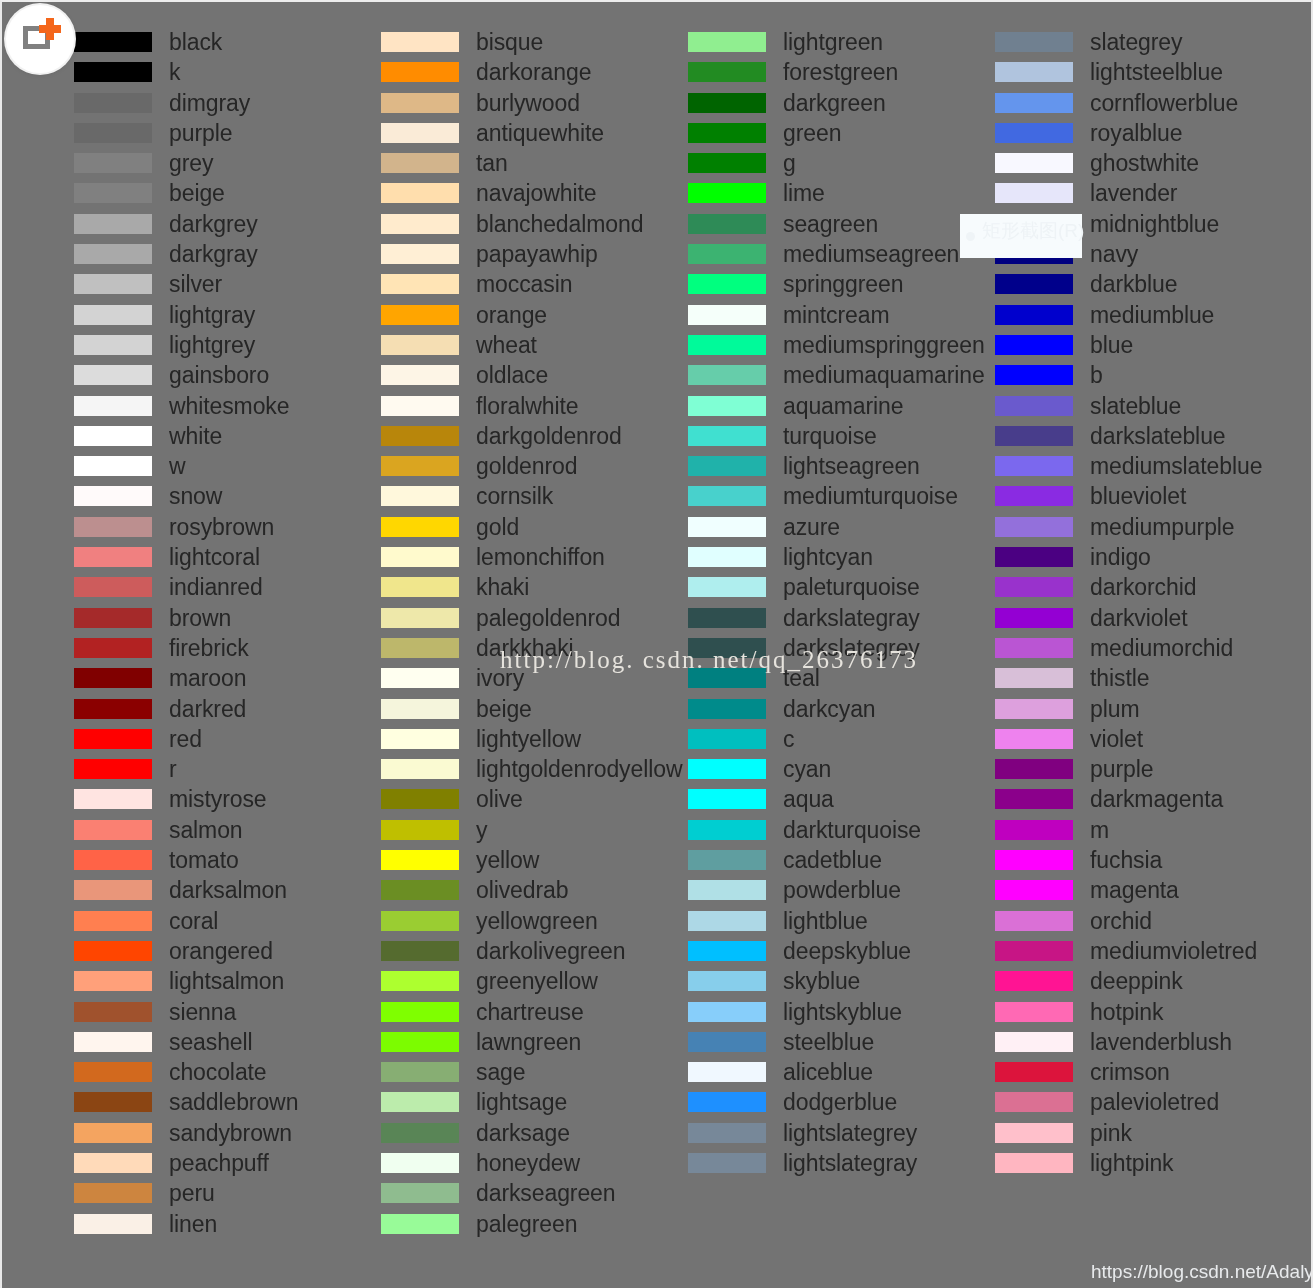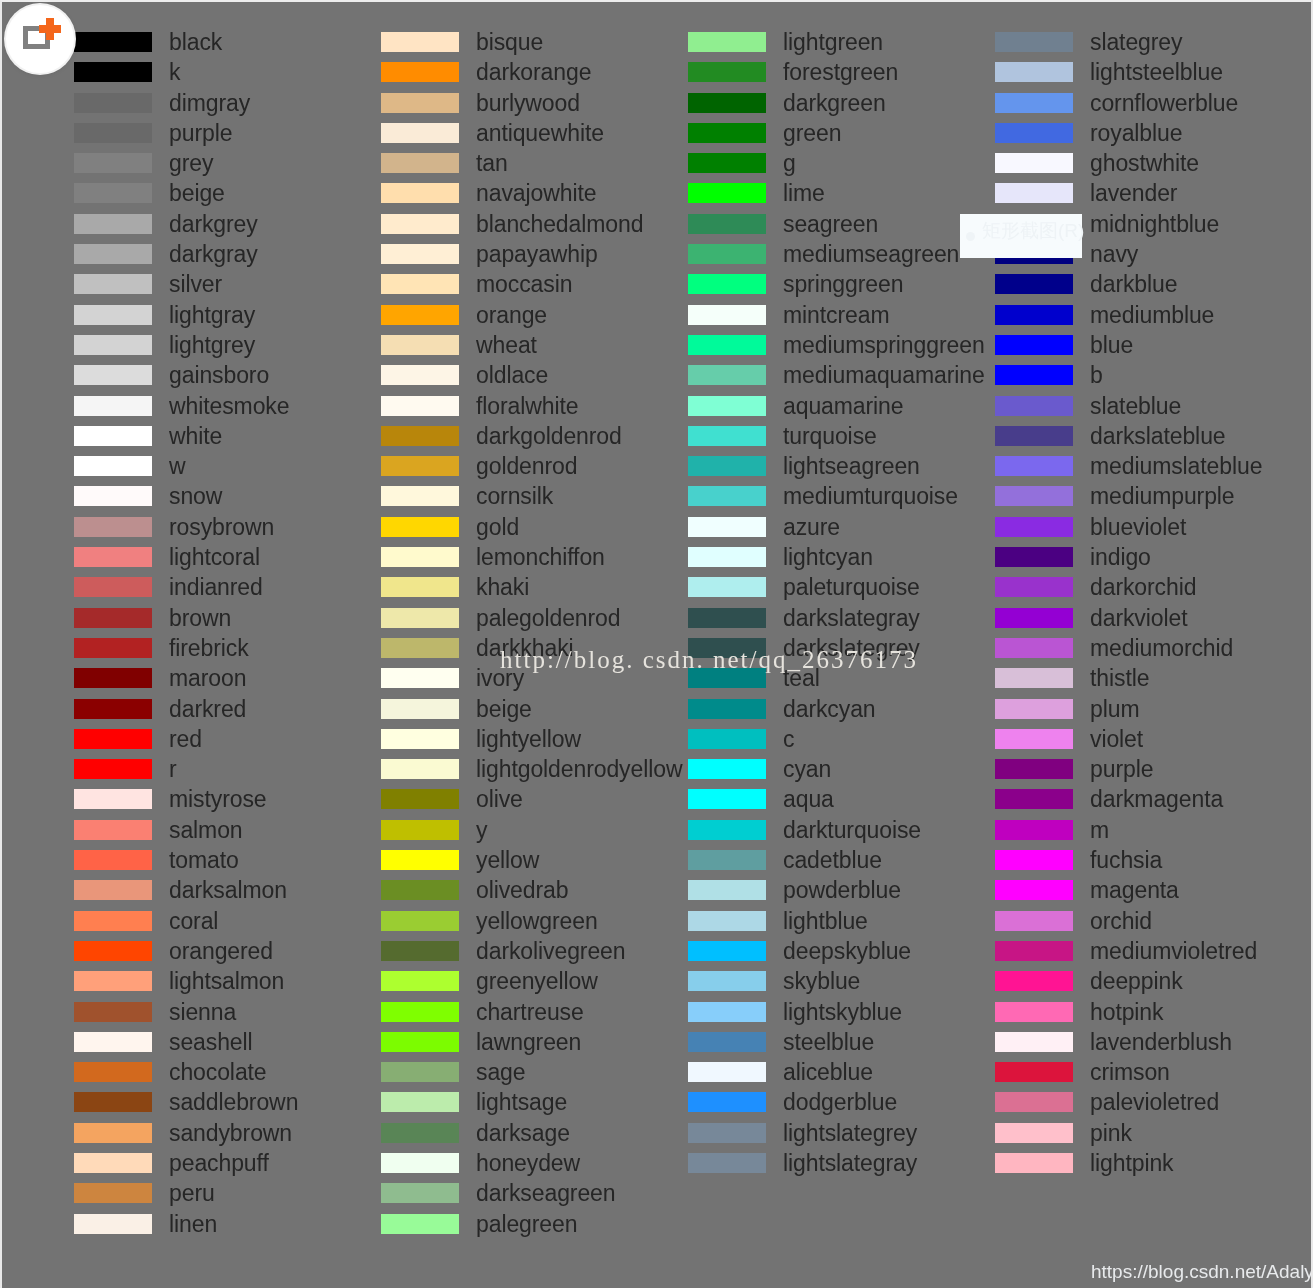--- a/index.html
+++ b/index.html
@@ -702,26 +702,26 @@
         </div>
         <div class="color-row">
           <div class="swatch" style="background: rgb(72, 61, 139);"></div>
           <div class="swatch-label">darkslateblue</div>
         </div>
         <div class="color-row">
           <div class="swatch" style="background: rgb(123, 104, 238);"></div>
           <div class="swatch-label">mediumslateblue</div>
         </div>
         <div class="color-row">
+          <div class="swatch" style="background: rgb(138, 43, 226);"></div>
+          <div class="swatch-label">blueviolet</div>
+        </div>
+        <div class="color-row">
           <div class="swatch" style="background: rgb(147, 112, 219);"></div>
           <div class="swatch-label">mediumpurple</div>
-        </div>
-        <div class="color-row">
-          <div class="swatch" style="background: rgb(138, 43, 226);"></div>
-          <div class="swatch-label">blueviolet</div>
         </div>
         <div class="color-row">
           <div class="swatch" style="background: rgb(75, 0, 130);"></div>
           <div class="swatch-label">indigo</div>
         </div>
         <div class="color-row">
           <div class="swatch" style="background: rgb(153, 50, 204);"></div>
           <div class="swatch-label">darkorchid</div>
         </div>
         <div class="color-row">

